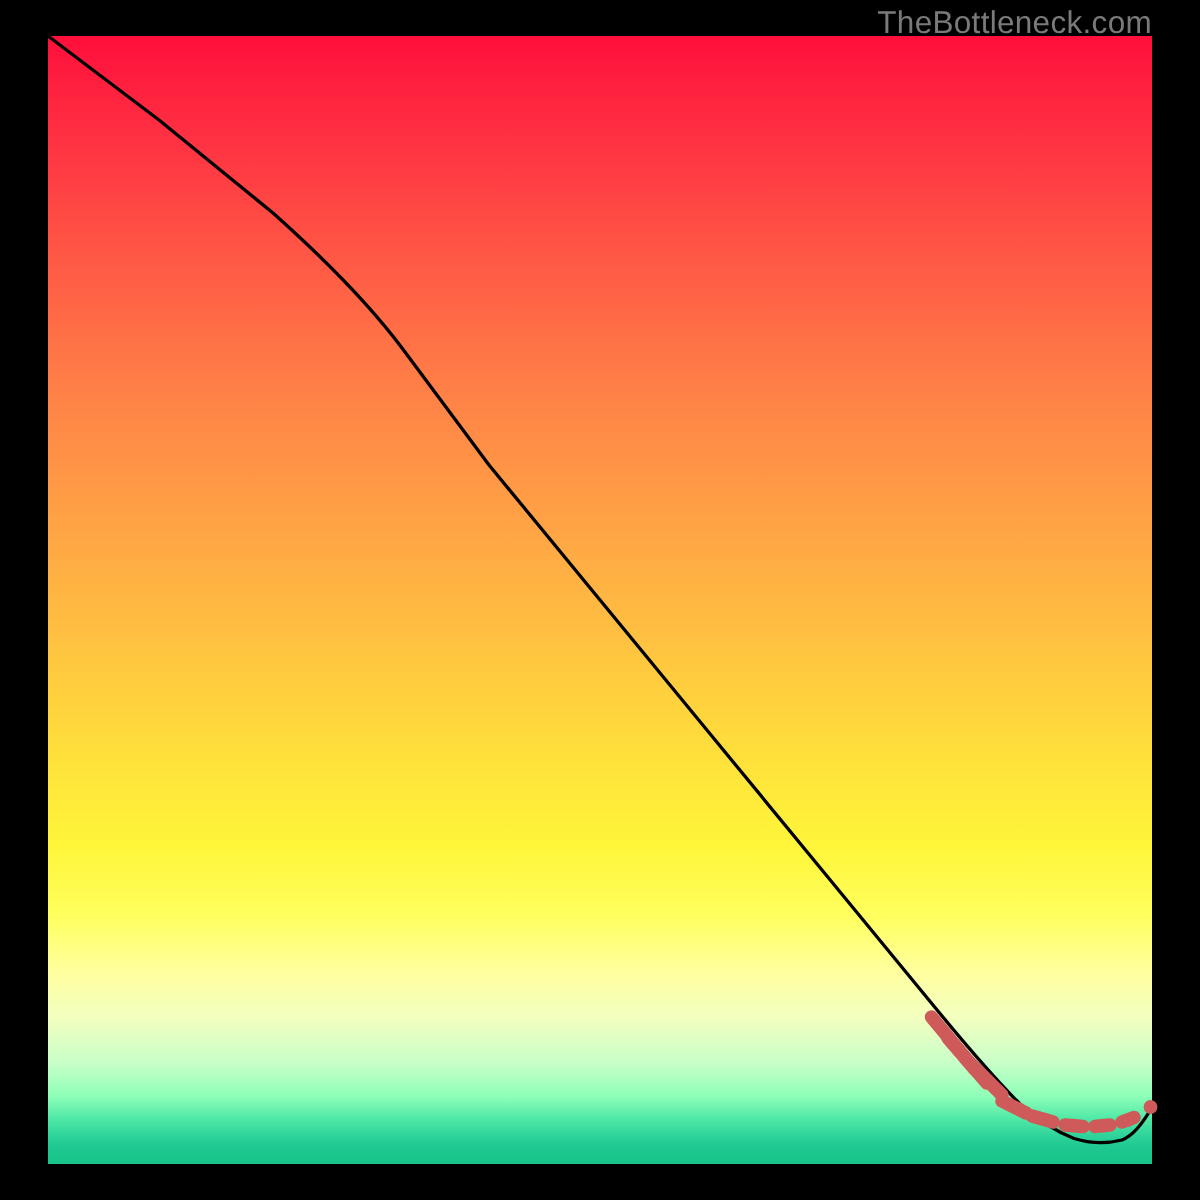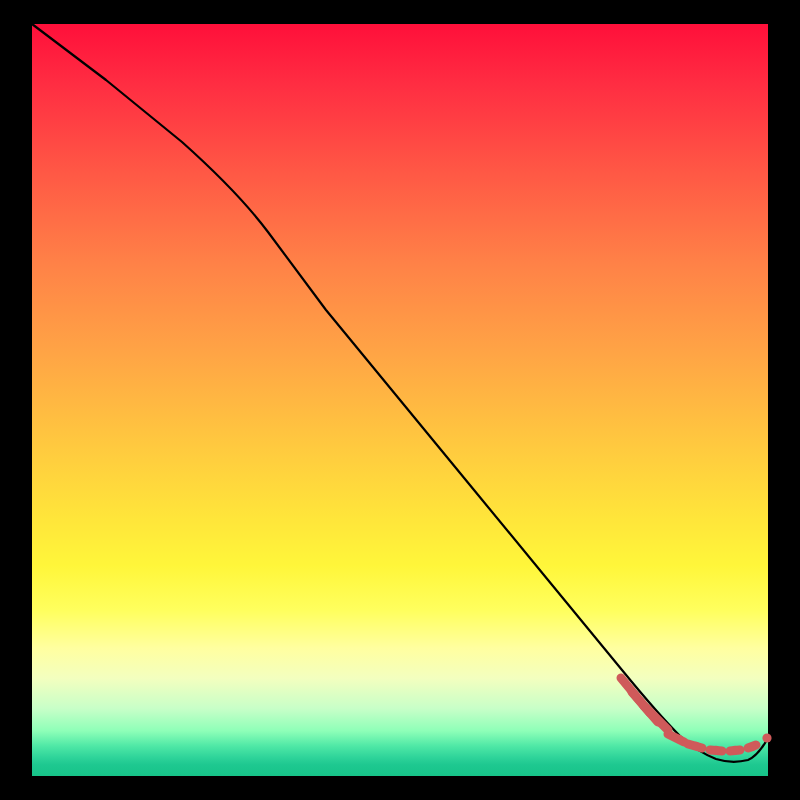--- a/index.html
+++ b/index.html
@@ -80,20 +80,21 @@
   }
   .scatter-dot {
     fill: #cf5a5a;
   }
 </style>
 </head>
 <body>
 
 <div class="frame">
   <div class="plot-area"></div>
+  <div class="watermark">TheBottleneck.com</div>
 
   <svg class="overlay" viewBox="0 0 736 752">
 
     <path class="curve" d="M 0 0
              L 74 56
              L 150 118
              Q 206 168 236 208
              L 294 286
              L 368 376
              L 442 466

